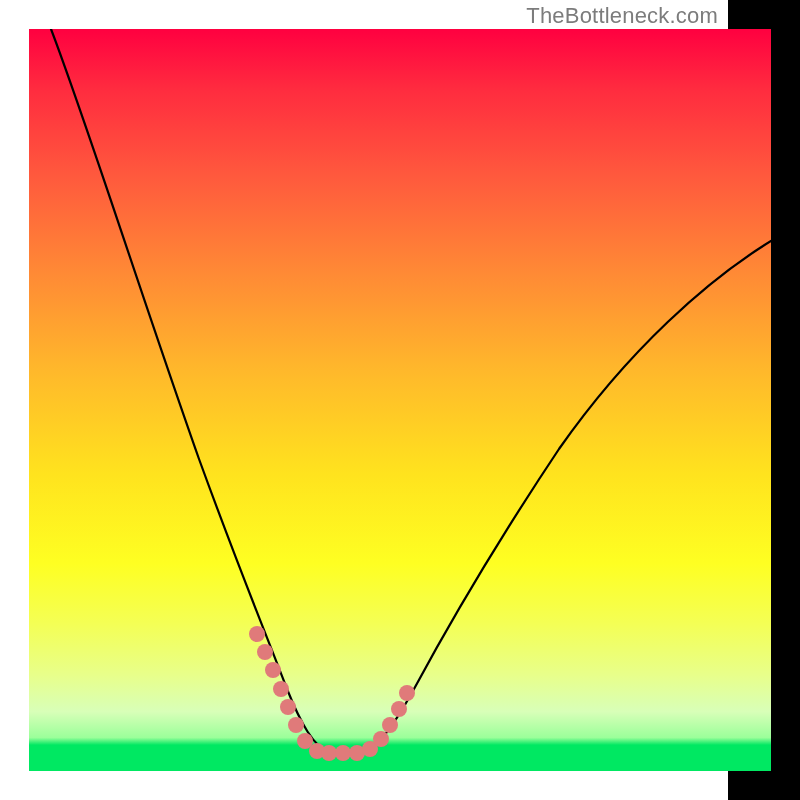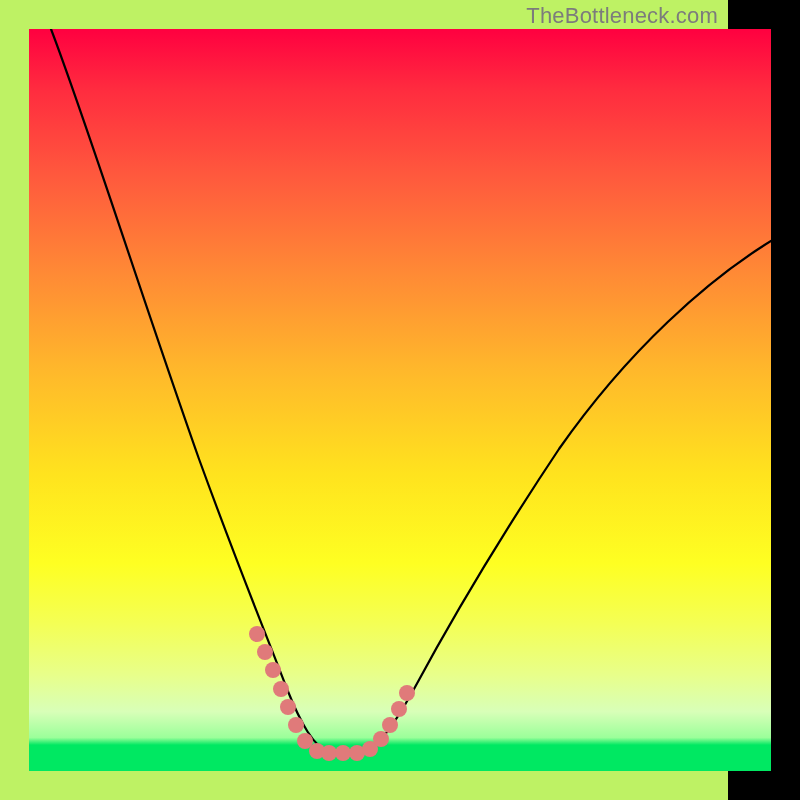--- a/index.html
+++ b/index.html
@@ -10,21 +10,21 @@
     background: #000;
     overflow: hidden;
     font-family: Arial, Helvetica, sans-serif;
   }
   .frame {
     position: absolute;
     left: 0;
     top: 0;
     width: 728px;
     height: 800px;
-    background: #bef264;
+    background: #ffffff;
   }
   .plot {
     position: absolute;
     left: 29px;
     top: 29px;
     width: 742px;
     height: 742px;
     background: linear-gradient(
       to bottom,
       #ff0040 0%,

